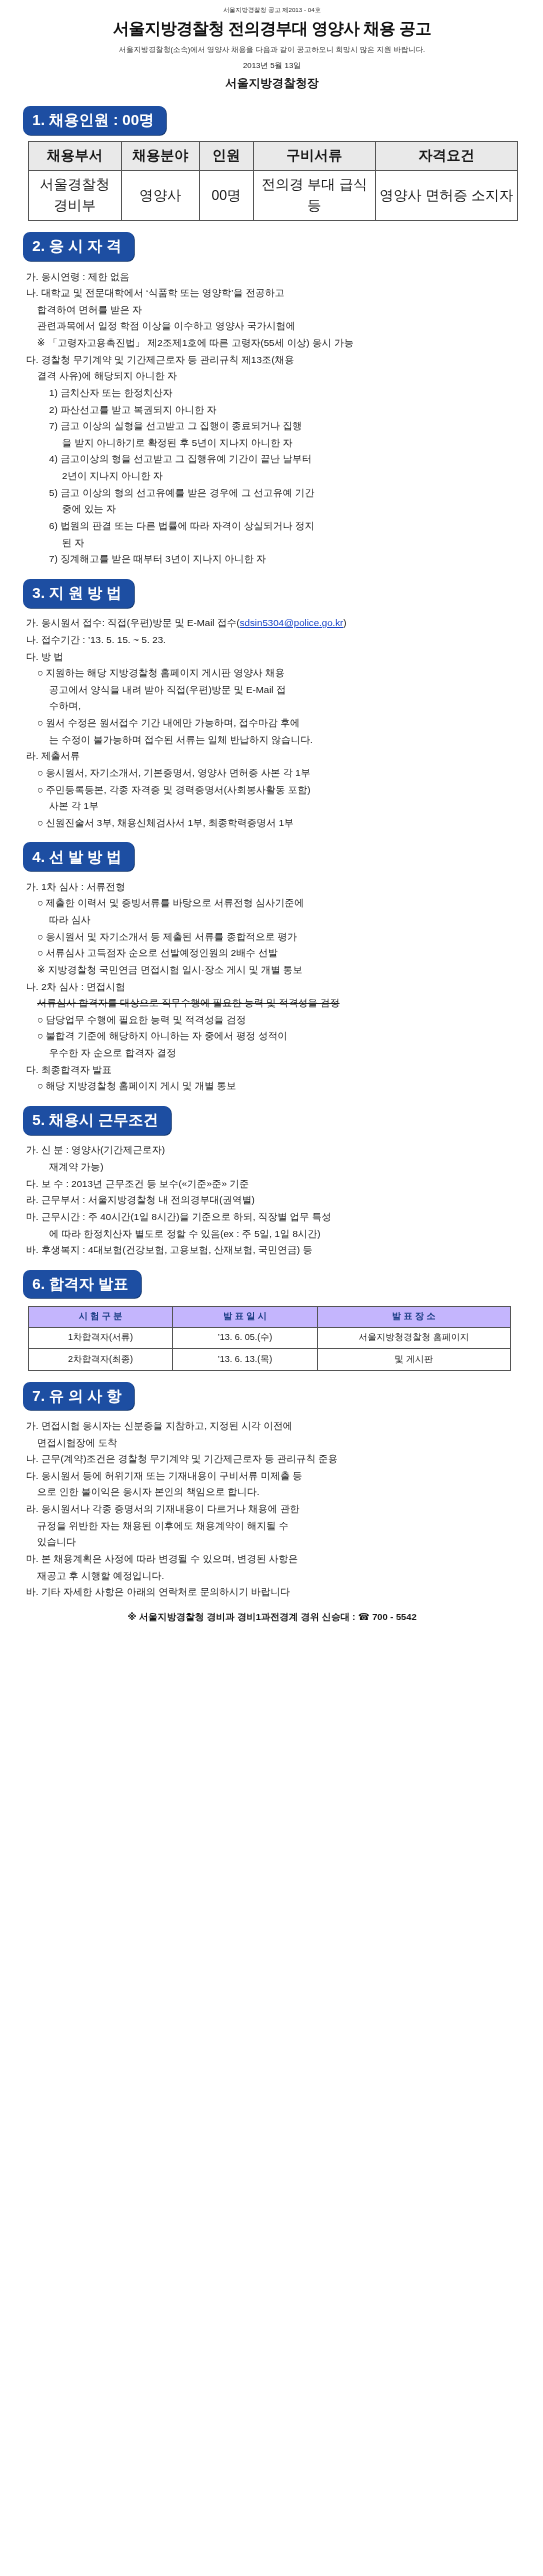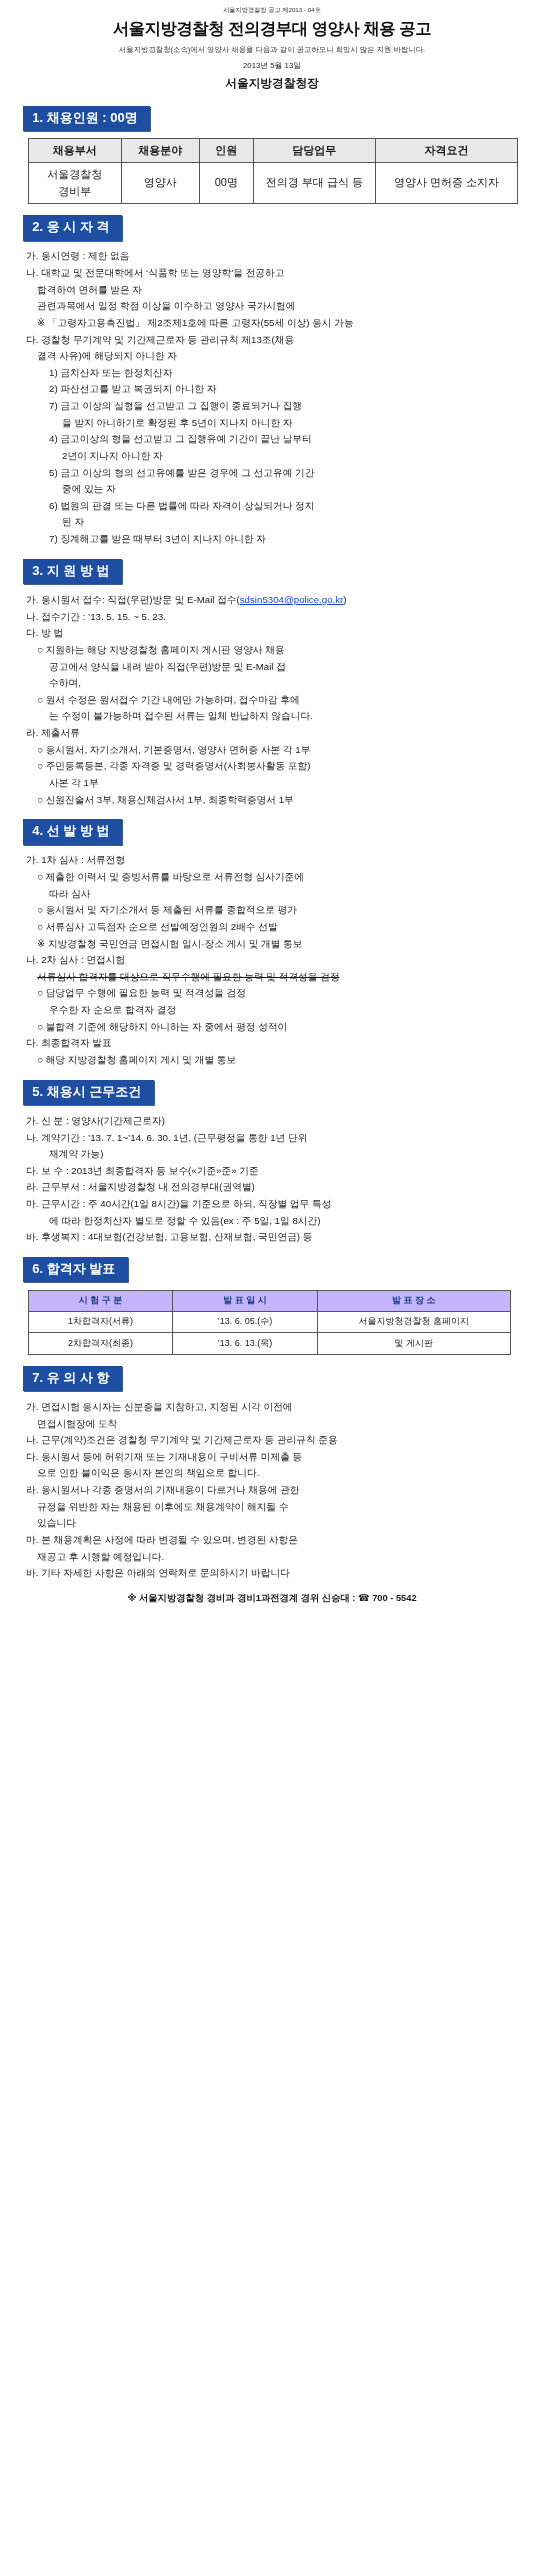--- a/index.html
+++ b/index.html
@@ -48,32 +48,32 @@
     font-size: 11.7px;
     font-weight:bold;
     margin: 1.6px 0 11px 0;
   }
 
   .section-head {
     display:inline-block;
     background:#1d4ea2;
     color:#fff;
     font-weight:bold;
-    font-size: 13px;
+    font-size: 15px;
     padding: 2.3px 12.4px 3.1px 9.3px;
-    border-radius: 0;
+    border-radius: 7px;
     margin: 11px 0 6.2px 0;
     box-shadow: 0.8px 0.8px 0 #14386f;
   }
   .section-head.first { margin-top: 3.1px; }
 
   table.grid {
     border-collapse: collapse;
     width: 100%;
-    font-size: 11px;
+    font-size: 14px;
     padding-left: 27px;
   }
   table.grid th, table.grid td {
     border: 0.8px solid #555;
     padding: 3.1px 3.1px;
     text-align:center;
     vertical-align: middle;
   }
   table.grid th {
     background:#e9e9e9;
@@ -131,21 +131,21 @@
 
   
   <div class="section-head first">1. 채용인원 : 00명</div>
   <div class="tbl-wrap">
     <table class="grid">
       <thead>
         <tr>
           <th style="width:19%">채용부서</th>
           <th style="width:16%">채용분야</th>
           <th style="width:11%">인원</th>
-          <th style="width:25%">담당업무</th>
+          <th style="width:25%">구비서류</th>
           <th>자격요건</th>
         </tr>
       </thead>
       <tbody>
         <tr>
           <td><span style="white-space:pre-line">서울경찰청
 경비부</span></td>
           <td>영양사</td>
           <td>00명</td>
           <td>전의경 부대 급식 등</td>
@@ -205,33 +205,32 @@
     <p class="ln indent1">○  제출한 이력서 및 증빙서류를 바탕으로 서류전형 심사기준에</p>
     <p class="ln indent2">따라 심사</p>
     <p class="ln indent1">○  응시원서 및 자기소개서 등 제출된 서류를 종합적으로 평가</p>
     <p class="ln indent1">○  서류심사 고득점자 순으로 선발예정인원의 2배수 선발</p>
     <p class="ln indent1">※ 지방경찰청 국민연금 면접시험 일시·장소 게시 및 개별 통보</p>
     <p class="ln">나. 2차 심사 : 면접시험</p>
     <p class="ln indent1">
       <span class="strike-red">서류심사 합격자를 대상으로 직무수행에 필요한 능력 및 적격성을 검정</span>
     </p>
     <p class="ln indent1">○  담당업무 수행에 필요한 능력 및 적격성을 검정</p>
+    <p class="ln indent1">○  불합격 기준에 해당하지 아니하는 자 중에서 평정 성적이</p>
     <p class="ln indent2">우수한 자 순으로 합격자 결정</p>
-    <p class="ln indent1">○  불합격 기준에 해당하지 아니하는 자 중에서 평정 성적이</p>
     <p class="ln">다. 최종합격자 발표</p>
     <p class="ln indent1">○  해당 지방경찰청 홈페이지 게시 및 개별 통보</p>
   </div>
 
   
   <div class="section-head">5. 채용시 근무조건</div>
   <div class="body-block">
     <p class="ln">가. 신    분 : 영양사(기간제근로자)</p>
-    <p class="ln">나.  계약기간 : ’13. 7. 1~’14. 6. 30. 1년, (근무평정을 통한 1년 단위</p>
     <p class="ln indent2">재계약 가능)</p>
-    <p class="ln">다.  보     수 : 2013년 최종합격자 등 보수(«기준»준» 기준</p>
+    <p class="ln">다.  보     수 : 2013년 근무조건 등 보수(«기준»준» 기준</p>
     <p class="ln">라.  근무부서 : 서울지방경찰청 내 전의경부대(권역별)</p>
     <p class="ln">
       <span>마.  근무시간 : 주 40시간(1일 8시간)을 기준으로 하되, 직장별 업무 특성</span>
     </p>
     <p class="ln indent2">에 따라 한정치산자 별도로 정할 수 있음(ex : 주 5일, 1일 8시간)</p>
     <p class="ln">바.  후생복지 : 4대보험(건강보험, 고용보험, 산재보험, 국민연금) 등</p>
   </div>
 
   
   <div class="section-head">6. 합격자 발표</div>

